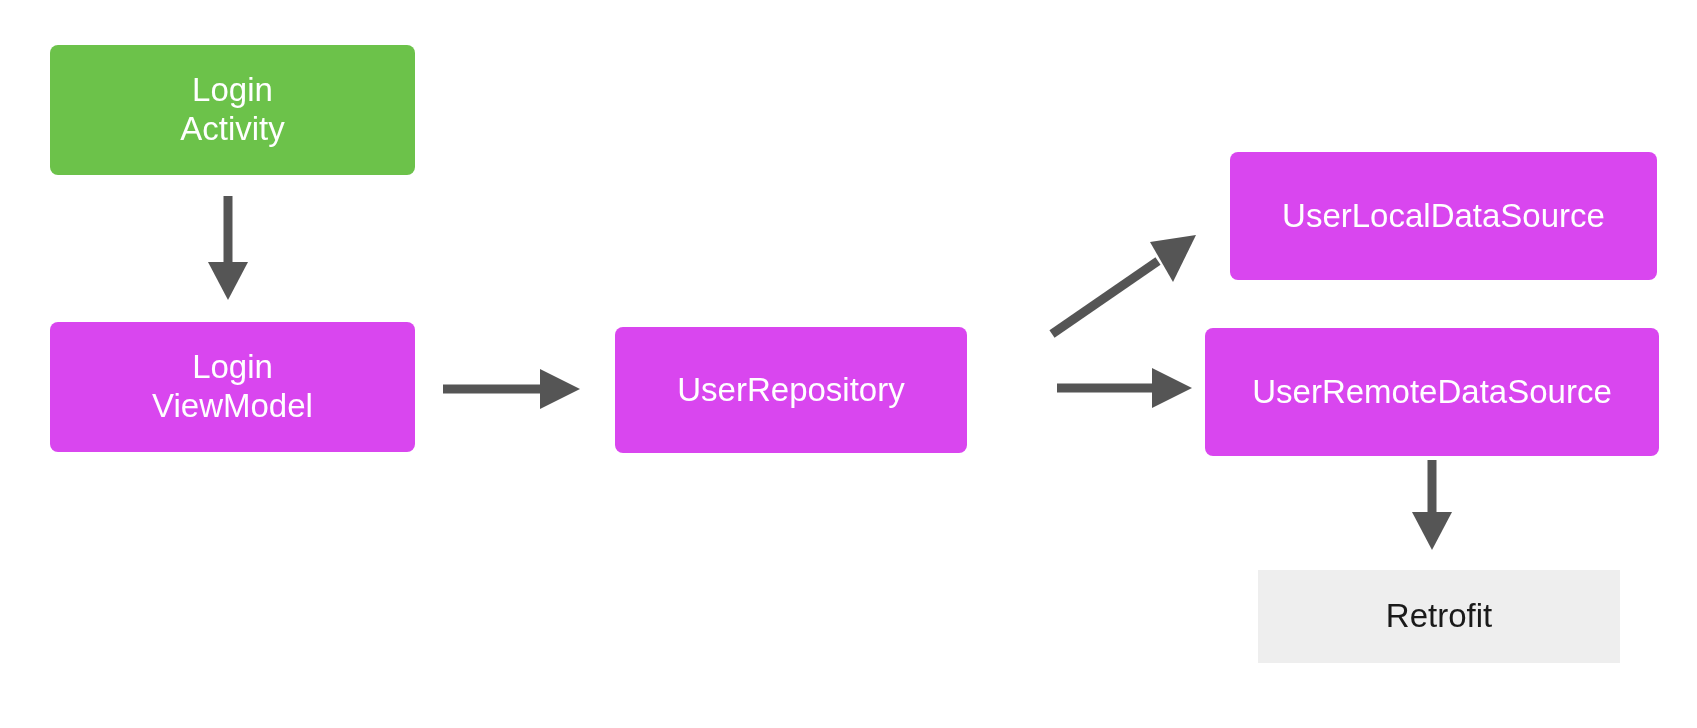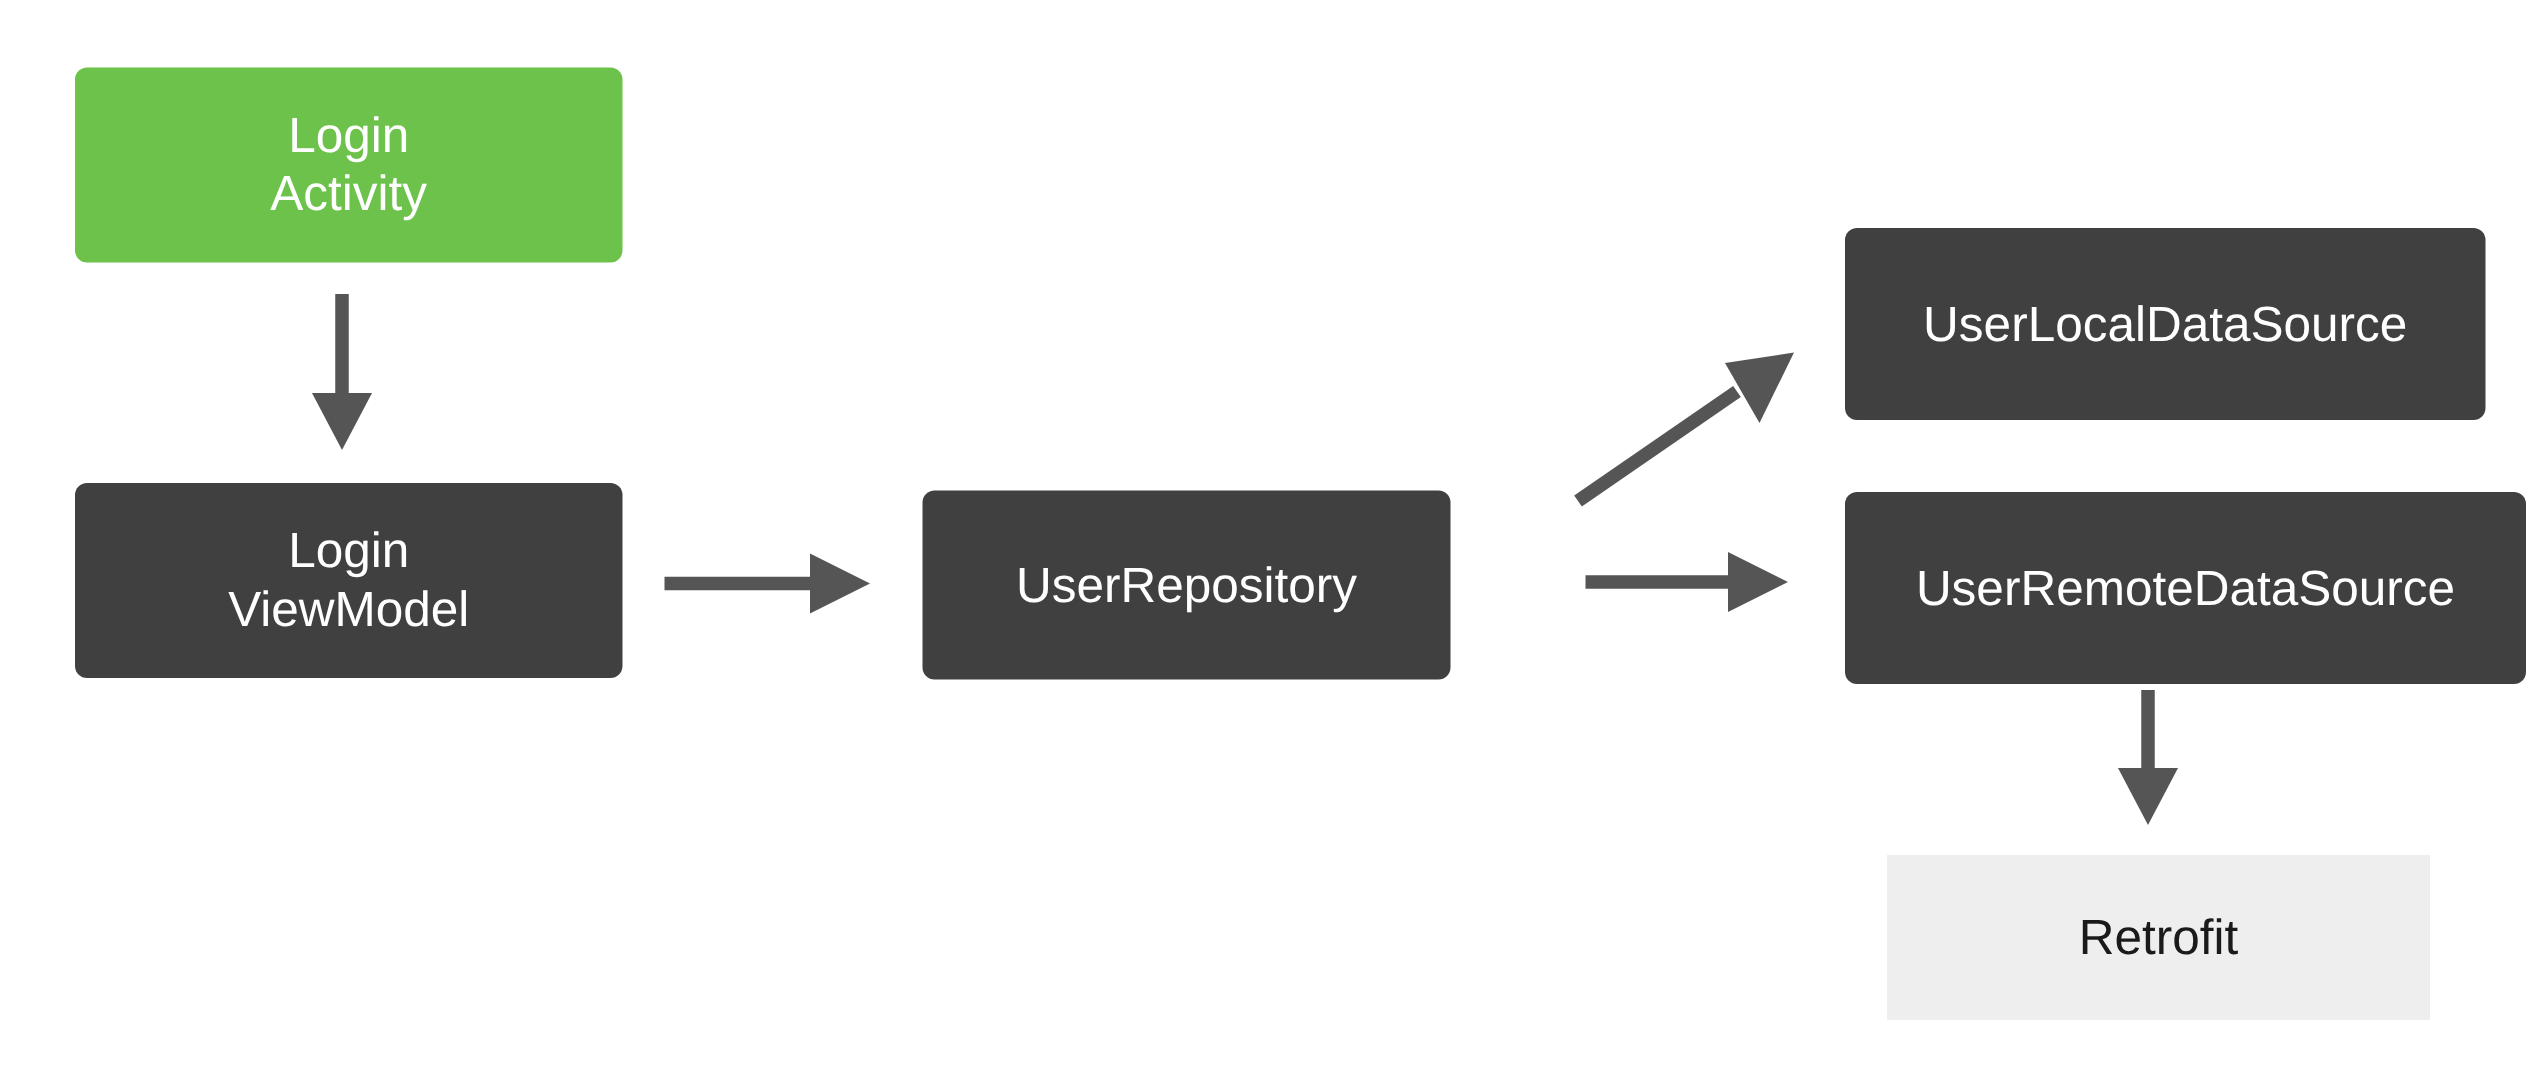--- a/index.html
+++ b/index.html
@@ -26,21 +26,21 @@
     justify-content: center;
     text-align: center;
     line-height: 1.18;
     white-space: pre-line;
     user-select: none;
   }
   .node-rounded {
     border-radius: 8px;
   }
   .node-dark {
-    background: #404040;
+    background: #d946ef;
     color: #ffffff;
   }
   .node-green {
     background: #6CC24A;
     color: #ffffff;
   }
   .node-light {
     background: #eeeeee;
     color: #1a1a1a;
   }
@@ -96,17 +96,17 @@
       </g>
   </svg>
 
   <div id="nodes-layer">
       <div class="node node-green node-rounded" style="left: 50px; top: 45px; width: 365px; height: 130px; font-size: 33px;"><span class="node-label">Login
 Activity</span></div>
       <div class="node node-dark node-rounded" style="left: 50px; top: 322px; width: 365px; height: 130px; font-size: 33px;"><span class="node-label">Login
 ViewModel</span></div>
       <div class="node node-dark node-rounded" style="left: 615px; top: 327px; width: 352px; height: 126px; font-size: 33px;"><span class="node-label">UserRepository</span></div>
       <div class="node node-dark node-rounded" style="left: 1230px; top: 152px; width: 427px; height: 128px; font-size: 33px;"><span class="node-label">UserLocalDataSource</span></div>
-      <div class="node node-dark node-rounded" style="left: 1230px; top: 328px; width: 454px; height: 128px; font-size: 33px;"><span class="node-label">UserRemoteDataSource</span></div>
-      <div class="node node-light" style="left: 1258px; top: 570px; width: 362px; height: 110px; font-size: 33px;"><span class="node-label">Retrofit</span></div>
+      <div class="node node-dark node-rounded" style="left: 1205px; top: 328px; width: 454px; height: 128px; font-size: 33px;"><span class="node-label">UserRemoteDataSource</span></div>
+      <div class="node node-light" style="left: 1258px; top: 570px; width: 362px; height: 93px; font-size: 33px;"><span class="node-label">Retrofit</span></div>
     </div>
 
 </div>
 
 </body></html>

